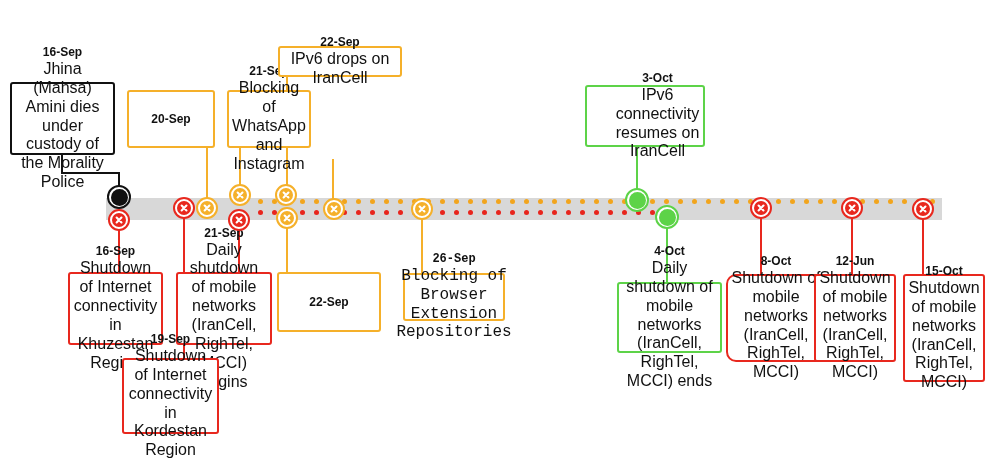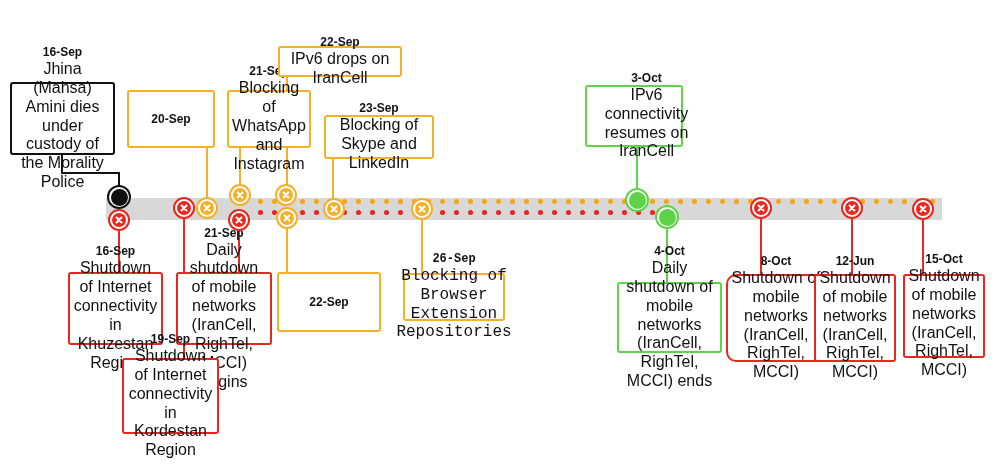--- a/index.html
+++ b/index.html
@@ -144,25 +144,21 @@
         <div class="event-date">20-Sep</div>
       </div>
       <div class="event-box" style="left: 227px; top: 90px; width: 84px; height: 58px; border-color: rgb(245, 176, 42);">
         <div class="event-date">21-Sep</div>
         <div class="event-desc">Blocking of WhatsApp and Instagram</div>
       </div>
       <div class="event-box" style="left: 278px; top: 46px; width: 124px; height: 31px; border-color: rgb(245, 176, 42);">
         <div class="event-date">22-Sep</div>
         <div class="event-desc">IPv6 drops on IranCell</div>
       </div>
-      <div class="event-box" style="left: 324px; top: 115px; width: 110px; height: 44px; border-color: rgb(245, 176, 42);">
-        <div class="event-date">23-Sep</div>
-        <div class="event-desc">Blocking of Skype and LinkedIn</div>
-      </div>
-      <div class="event-box" style="left: 585px; top: 85px; width: 98px; height: 62px; border-color: rgb(93, 211, 72); padding-left: 28px;">
+      <div class="event-box" style="left: 585px; top: 85px; width: 120px; height: 62px; border-color: rgb(93, 211, 72); padding-left: 28px;">
         <div class="event-date">3-Oct</div>
         <div class="event-desc">IPv6 connectivity resumes on IranCell</div>
       </div>
       <div class="event-box" style="left: 68px; top: 272px; width: 95px; height: 73px; border-color: rgb(232, 40, 30);">
         <div class="event-date">16-Sep</div>
         <div class="event-desc">Shutdown of Internet connectivity in Khuzestan Region</div>
       </div>
       <div class="event-box" style="left: 176px; top: 272px; width: 96px; height: 73px; border-color: rgb(232, 40, 30);">
         <div class="event-date">21-Sep</div>
         <div class="event-desc">Daily shutdown of mobile networks (IranCell, RighTel, MCCI) begins</div>
@@ -183,21 +179,21 @@
         <div class="event-desc">Daily shutdown of mobile networks (IranCell, RighTel, MCCI) ends</div>
       </div>
       <div class="event-box" style="left: 726px; top: 274px; width: 100px; height: 88px; border-color: rgb(232, 40, 30); border-radius: 10px;">
         <div class="event-date">8-Oct</div>
         <div class="event-desc">Shutdown of mobile networks (IranCell, RighTel, MCCI)</div>
       </div>
       <div class="event-box" style="left: 814px; top: 274px; width: 82px; height: 88px; border-color: rgb(232, 40, 30);">
         <div class="event-date">12-Jun</div>
         <div class="event-desc">Shutdown of mobile networks (IranCell, RighTel, MCCI)</div>
       </div>
-      <div class="event-box" style="left: 903px; top: 274px; width: 82px; height: 84px; border-color: rgb(232, 40, 30);">
+      <div class="event-box" style="left: 903px; top: 274px; width: 82px; height: 108px; border-color: rgb(232, 40, 30);">
         <div class="event-date">15-Oct</div>
         <div class="event-desc">Shutdown of mobile networks (IranCell, RighTel, MCCI)</div>
       </div>
     </div>
   <div class="markers-layer" id="markers-layer">
       <div class="marker" style="left: 107px; top: 185px; width: 24px; height: 24px; border: 2px solid rgb(17, 17, 17);">
         <div class="marker-inner" style="width: 17px; height: 17px; background: rgb(17, 17, 17);"></div>
       </div>
       <div class="marker" style="left: 108px; top: 209px; width: 22px; height: 22px; border: 2px solid rgb(232, 40, 30);">
         <div class="marker-inner" style="width: 14px; height: 14px; background: rgb(232, 40, 30);">

